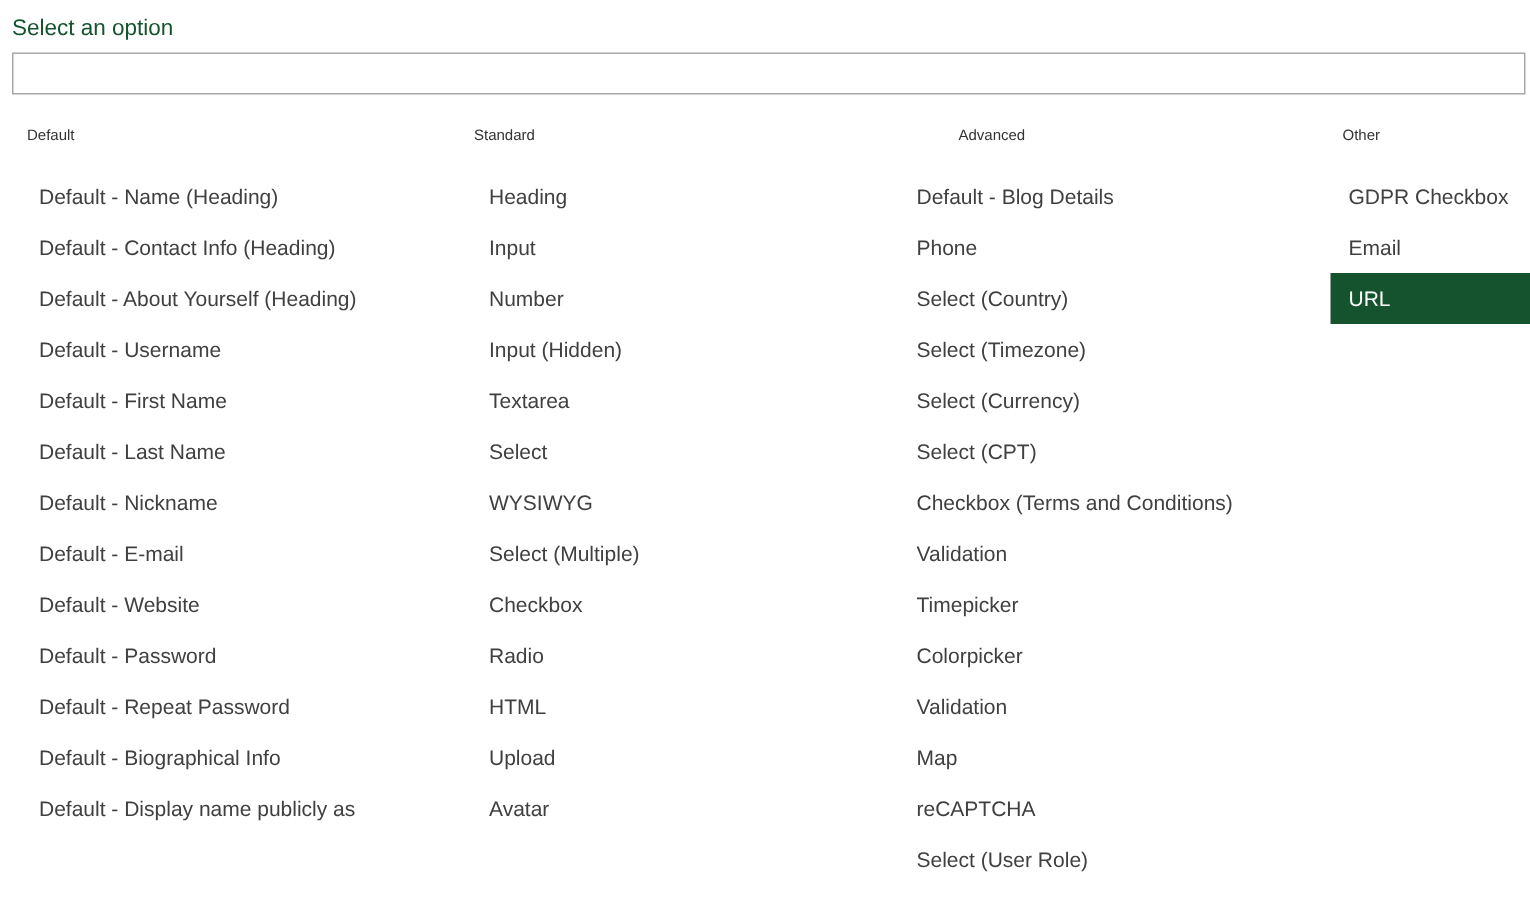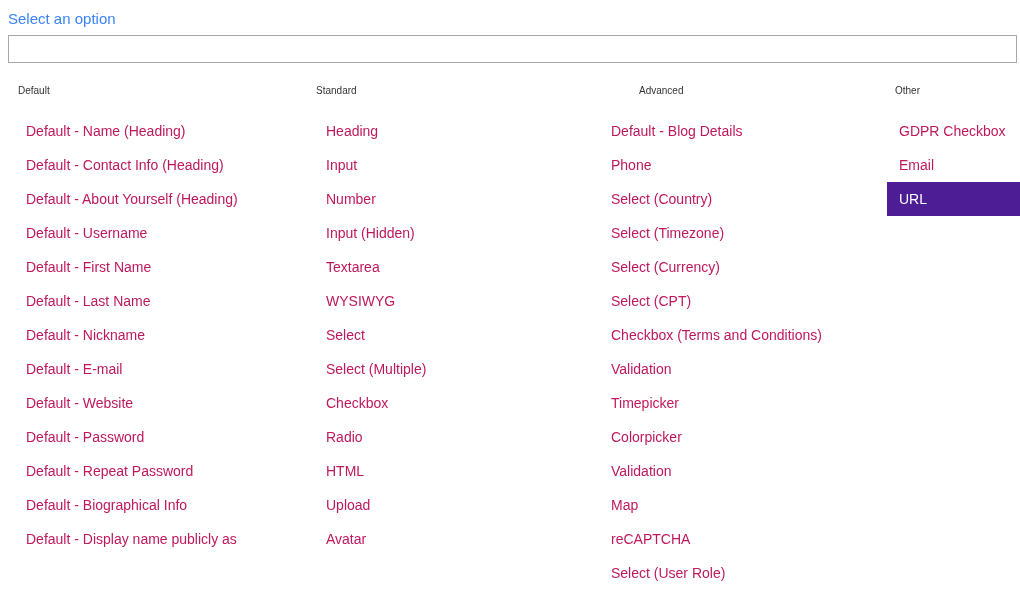--- a/index.html
+++ b/index.html
@@ -14,21 +14,21 @@
       font-size: 14px;
     }
     .container {
       width: 1020px;
       height: 599px;
       position: relative;
     }
     .title {
       padding: 10px 8px 8px 8px;
       font-size: 15px;
-      color: #3b82f6;
+      color: #14532d;
     }
     .search-wrap {
       padding: 0 3px 0 8px;
     }
     .search-input {
       width: 100%;
       height: 28px;
       border: 1px solid #a8a8a8;
       padding: 2px 6px;
       font-size: 14px;
@@ -52,32 +52,32 @@
       margin-bottom: 18px;
       padding-left: 0;
     }
     .col-default .col-header { padding-left: 0; }
     .col-standard .col-header { padding-left: 18px; }
     .col-advanced .col-header { padding-left: 8px; margin-left: 38px; }
     .col-other .col-header    { padding-left: 8px; }
 
     .item {
       font-size: 14px;
-      color: #be185d;
+      color: #404040;
       padding: 9px 8px 9px 8px;
       cursor: pointer;
       white-space: nowrap;
     }
     .col-default .item { padding-left: 8px; }
     .col-standard .item { padding-left: 28px; }
     .col-advanced .item { padding-left: 18px; }
     .col-other .item    { padding-left: 12px; }
 
     .item.selected {
-      background: #4c1d95;
+      background: #14532d;
       color: #ffffff;
     }
   </style>
 </head>
 <body>
 
 <div class="container">
 
   <div class="title">Select an option</div>
 
@@ -104,22 +104,22 @@
       <div class="item">Default - Display name publicly as</div>
     </div>
 
     <div class="col col-standard">
       <div class="col-header">Standard</div>
       <div class="item">Heading</div>
       <div class="item">Input</div>
       <div class="item">Number</div>
       <div class="item">Input (Hidden)</div>
       <div class="item">Textarea</div>
+      <div class="item">Select</div>
       <div class="item">WYSIWYG</div>
-      <div class="item">Select</div>
       <div class="item">Select (Multiple)</div>
       <div class="item">Checkbox</div>
       <div class="item">Radio</div>
       <div class="item">HTML</div>
       <div class="item">Upload</div>
       <div class="item">Avatar</div>
     </div>
 
     <div class="col col-advanced">
       <div class="col-header">Advanced</div>

